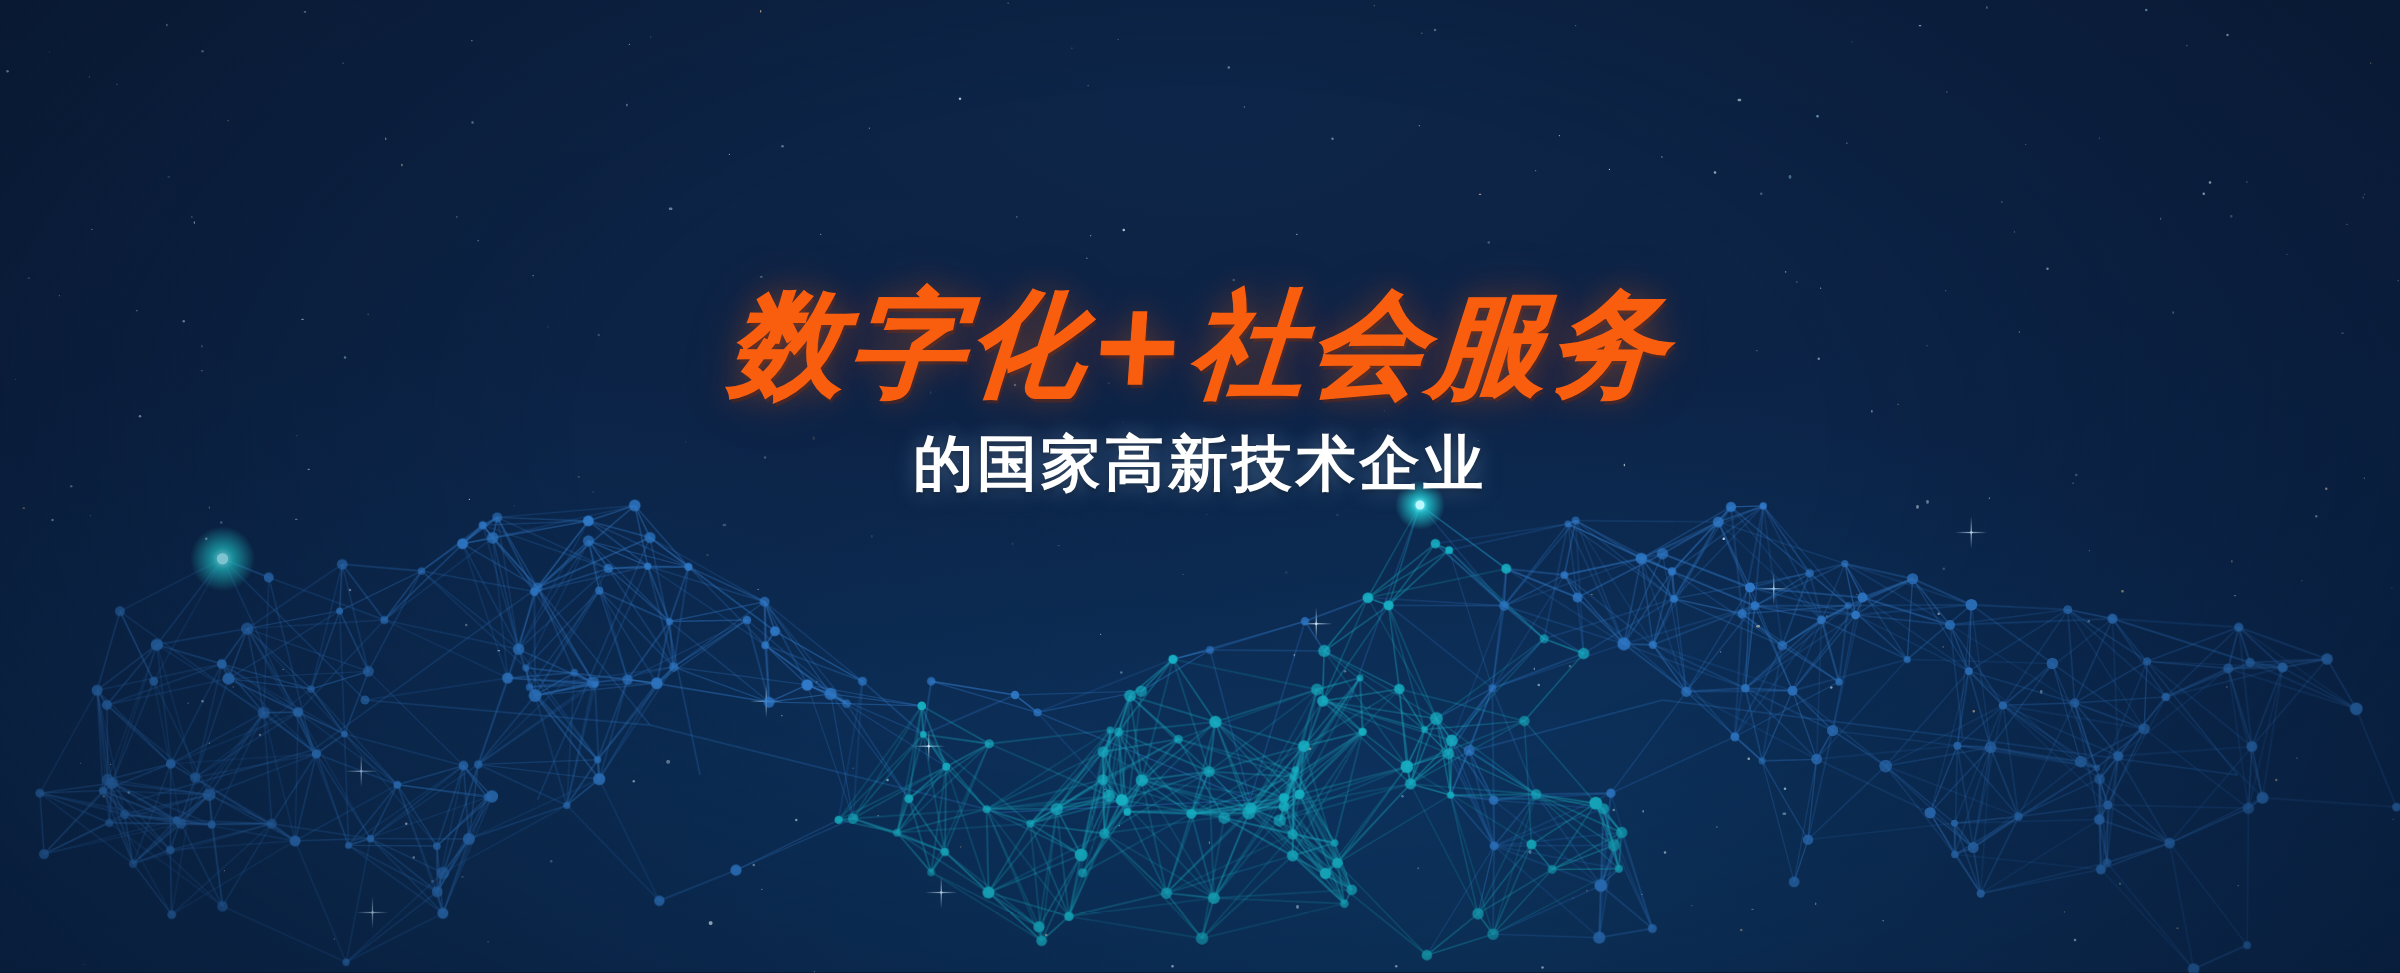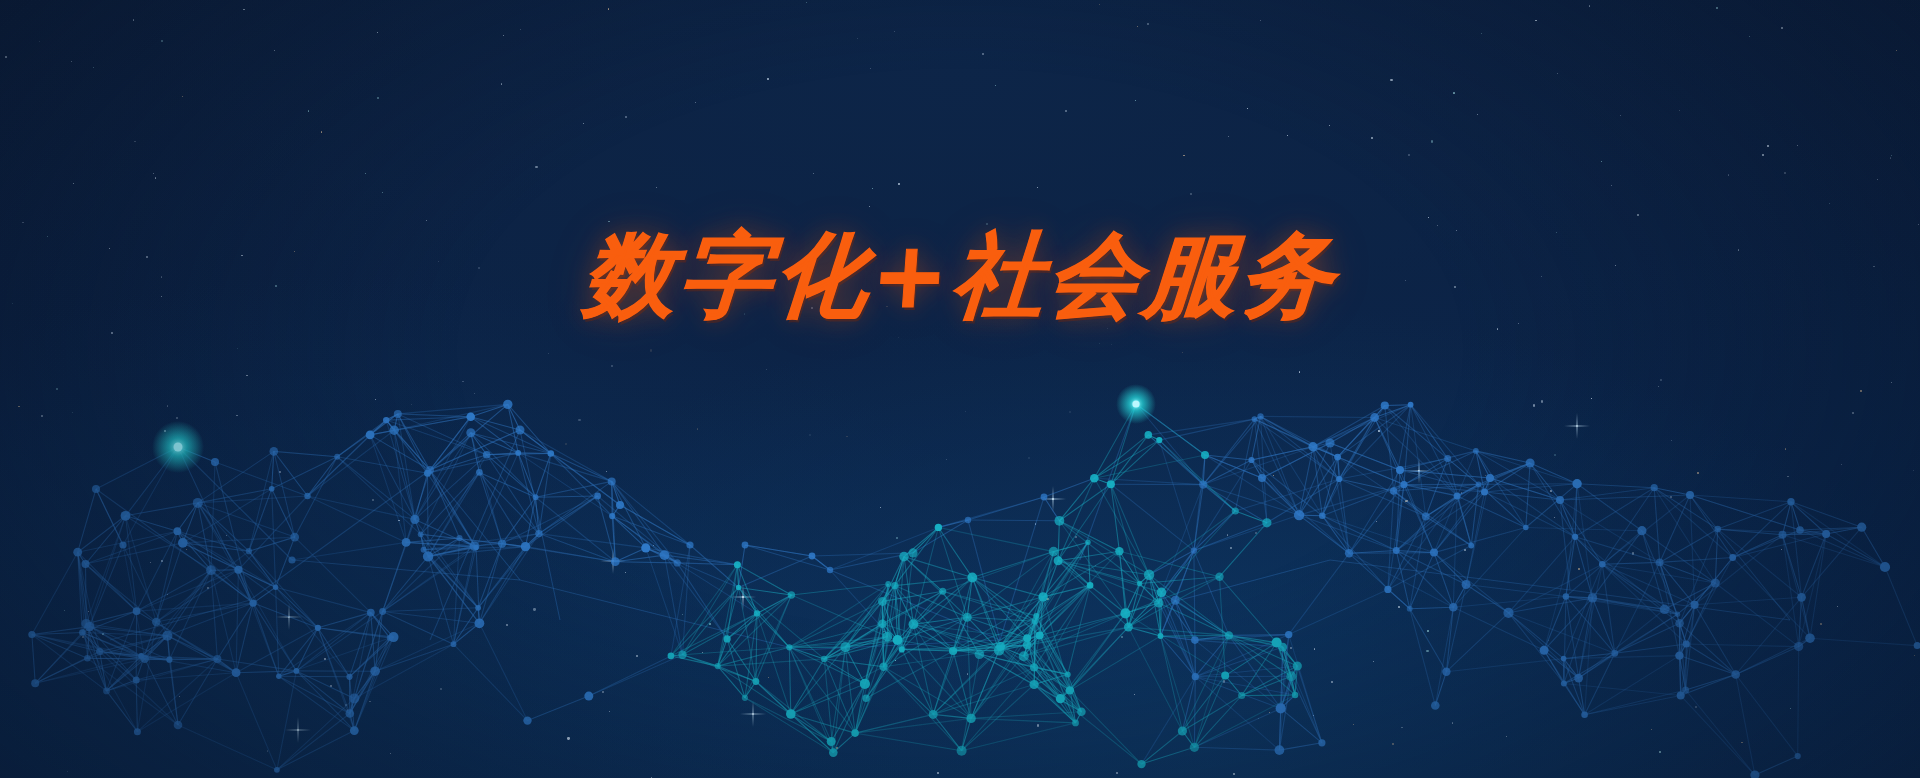--- a/index.html
+++ b/index.html
@@ -2011,15 +2011,16 @@
     <circle cx="178" cy="447" r="26" fill="url(#glowCyan)"></circle>
     <circle cx="178" cy="447" r="4.5" fill="#9ef6ff"></circle>
     <circle cx="1136" cy="404" r="20" fill="url(#glowCyan)"></circle>
     <circle cx="1136" cy="404" r="3.6" fill="#bdf8ff"></circle>
   </svg>
 
   <div class="bg-vignette"></div>
 
   <div class="text-block">
     <h1 class="headline">数字化+社会服务</h1>
+    <p class="subtitle">的国家高新技术企业</p>
   </div>
 
 </div>
 
 </body></html>

